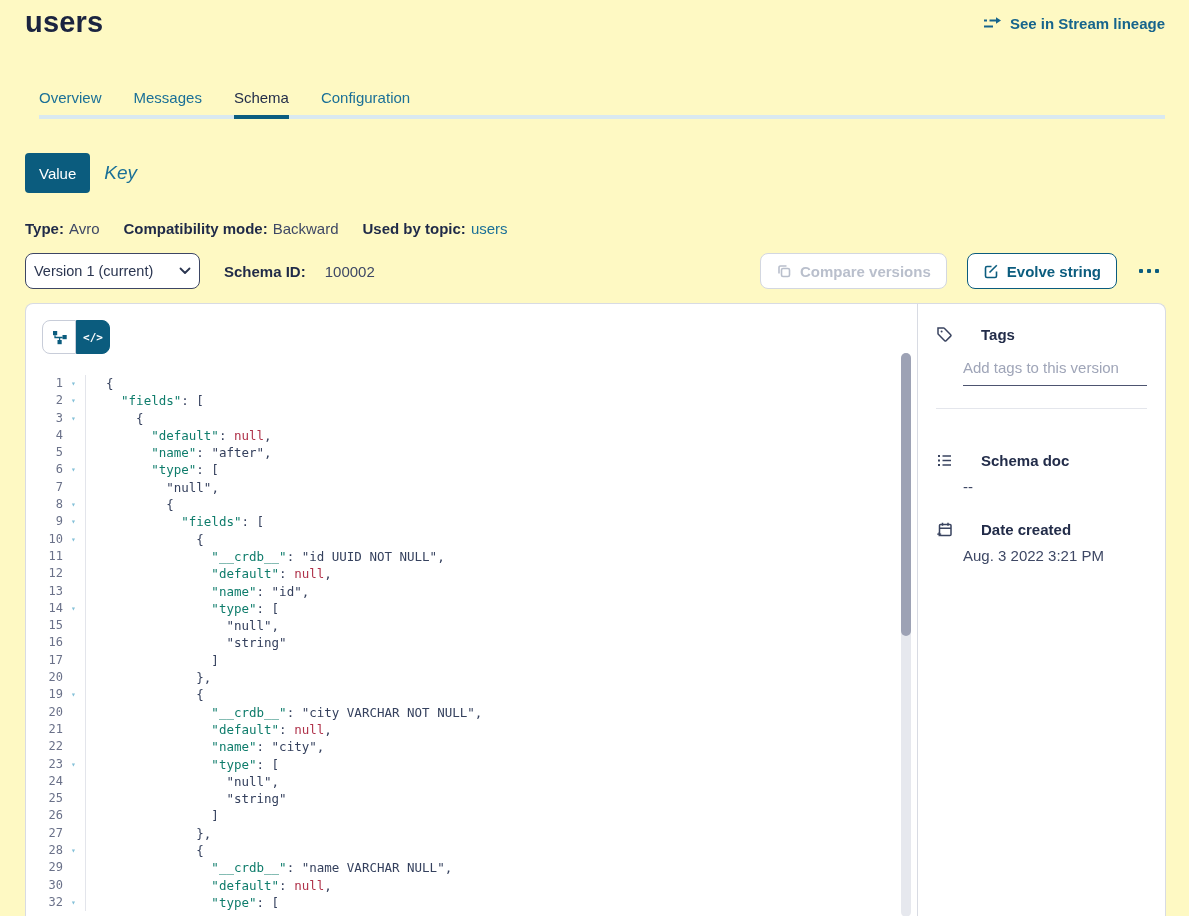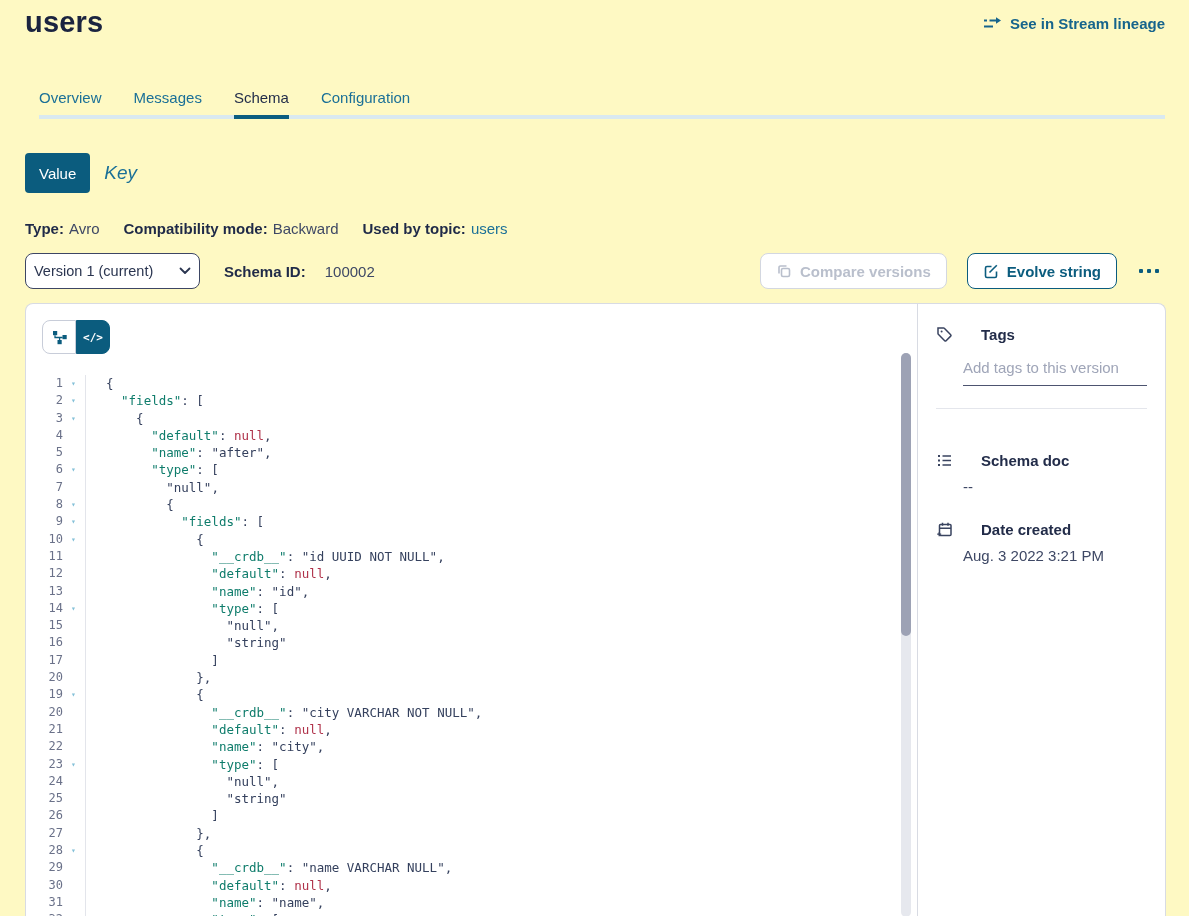--- a/index.html
+++ b/index.html
@@ -188,21 +188,20 @@
           <div class="cl"><span class="ln">21</span><span class="fold"></span><span class="ct">              <span class="tk">"default"</span><span class="tp">: </span><span class="tn">null</span><span class="tp">,</span></span></div>
           <div class="cl"><span class="ln">22</span><span class="fold"></span><span class="ct">              <span class="tk">"name"</span><span class="tp">: </span><span class="ts">"city"</span><span class="tp">,</span></span></div>
           <div class="cl"><span class="ln">23</span><span class="fold">▾</span><span class="ct">              <span class="tk">"type"</span><span class="tp">: [</span></span></div>
           <div class="cl"><span class="ln">24</span><span class="fold"></span><span class="ct">                <span class="ts">"null"</span><span class="tp">,</span></span></div>
           <div class="cl"><span class="ln">25</span><span class="fold"></span><span class="ct">                <span class="ts">"string"</span></span></div>
           <div class="cl"><span class="ln">26</span><span class="fold"></span><span class="ct">              <span class="tp">]</span></span></div>
           <div class="cl"><span class="ln">27</span><span class="fold"></span><span class="ct">            <span class="tp">},</span></span></div>
           <div class="cl"><span class="ln">28</span><span class="fold">▾</span><span class="ct">            <span class="tp">{</span></span></div>
           <div class="cl"><span class="ln">29</span><span class="fold"></span><span class="ct">              <span class="tk">"__crdb__"</span><span class="tp">: </span><span class="ts">"name VARCHAR NULL"</span><span class="tp">,</span></span></div>
           <div class="cl"><span class="ln">30</span><span class="fold"></span><span class="ct">              <span class="tk">"default"</span><span class="tp">: </span><span class="tn">null</span><span class="tp">,</span></span></div>
-          <div class="cl"><span class="ln">31</span><span class="fold"></span><span class="ct">              <span class="tk">"name"</span><span class="tp">: </span><span class="ts">"name"</span><span class="tp">,</span></span></div>
           <div class="cl"><span class="ln">32</span><span class="fold">▾</span><span class="ct">              <span class="tk">"type"</span><span class="tp">: [</span></span></div>
         </div>
 
       <div class="sbar">
         <div class="thumb"></div>
       </div>
     </div>
 
     <aside class="side">
       <div class="sec-head">

